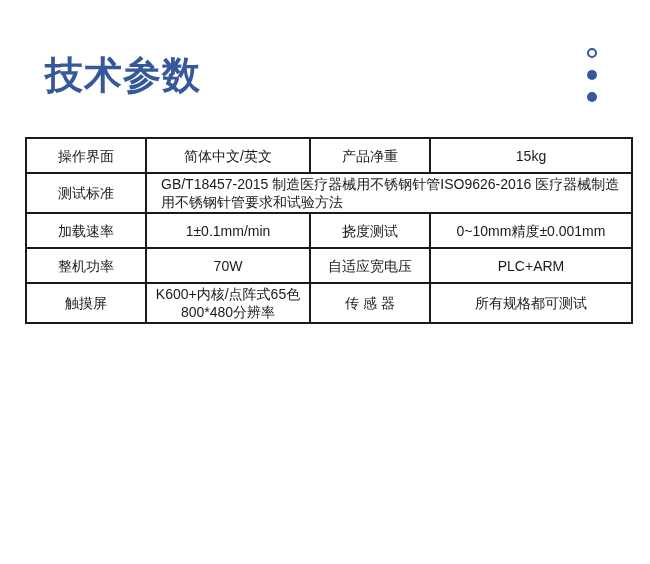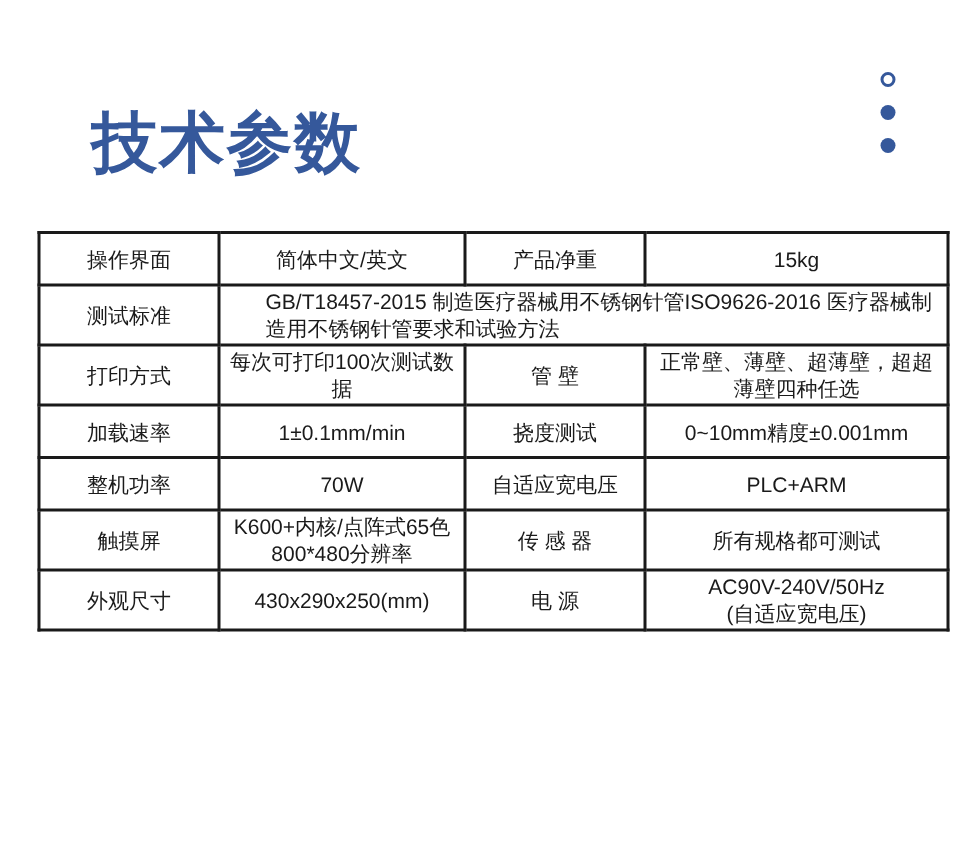--- a/index.html
+++ b/index.html
@@ -12,22 +12,22 @@
     width:650px;height:564px;
     background:#ffffff;
     position:relative;
     overflow:hidden;
     color:var(--text);
     font-family:"Liberation Sans", sans-serif;
   }
   .page-title{
     position:absolute;
     left:45px;top:50px;
-    margin:16px;
-    font-size:44px;
+    margin:0;
+    font-size:38px;
     font-weight:bold;
     letter-spacing:1px;
     color:var(--accent);
     white-space:nowrap;
   }
   .decor-dots{
     position:absolute;
     left:587px;top:48px;
     display:flex;
     flex-direction:column;
@@ -39,40 +39,40 @@
     border-radius:50%;
     background:var(--accent);
   }
   .dot.ring{
     width:6px;height:6px;
     background:transparent;
     border:2px solid var(--accent);
   }
   table.spec-table{
     position:absolute;
-    left:25px;top:154px;
+    left:25px;top:137px;
     width:606px;
     border-collapse:collapse;
     table-layout:fixed;
     border-radius:30px;
   }
   .spec-table td{
     border:2px solid var(--border);
     text-align:center;
     vertical-align:middle;
     font-size:14px;
     line-height:18px;
     height:31px;
     padding:1px 4px;
     white-space:pre-line;
     word-break:break-all;
   }
   .spec-table td.align-left{
     text-align:left;
-    padding-left:30px;
+    padding-left:14px;
     padding-right:8px;
   }
 </style>
 </head>
 <body>
 
 <h1 class="page-title">技术参数</h1>
 
 <div class="decor-dots">
   <span class="dot ring"></span>
@@ -92,45 +92,32 @@
         <td>操作界面</td>
         <td>简体中文/英文</td>
         <td>产品净重</td>
         <td>15kg</td>
       </tr>
       <tr>
         <td>测试标准</td>
         <td colspan="3" class="align-left">GB/T18457-2015 制造医疗器械用不锈钢针管ISO9626-2016 医疗器械制造用不锈钢针管要求和试验方法</td>
       </tr>
       <tr>
-        <td>打印方式</td>
-        <td>每次可打印100次测试数据</td>
-        <td>管 壁</td>
-        <td>正常壁、薄壁、超薄壁，超超薄壁四种任选</td>
-      </tr>
-      <tr>
         <td>加载速率</td>
         <td>1±0.1mm/min</td>
         <td>挠度测试</td>
         <td>0~10mm精度±0.001mm</td>
       </tr>
       <tr>
         <td>整机功率</td>
         <td>70W</td>
         <td>自适应宽电压</td>
         <td>PLC+ARM</td>
       </tr>
       <tr>
         <td>触摸屏</td>
         <td>K600+内核/点阵式65色
 800*480分辨率</td>
         <td>传 感 器</td>
         <td>所有规格都可测试</td>
       </tr>
-      <tr>
-        <td>外观尺寸</td>
-        <td>430x290x250(mm)</td>
-        <td>电 源</td>
-        <td>AC90V-240V/50Hz
-(自适应宽电压)</td>
-      </tr>
     </tbody>
 </table>
 
 </body></html>

